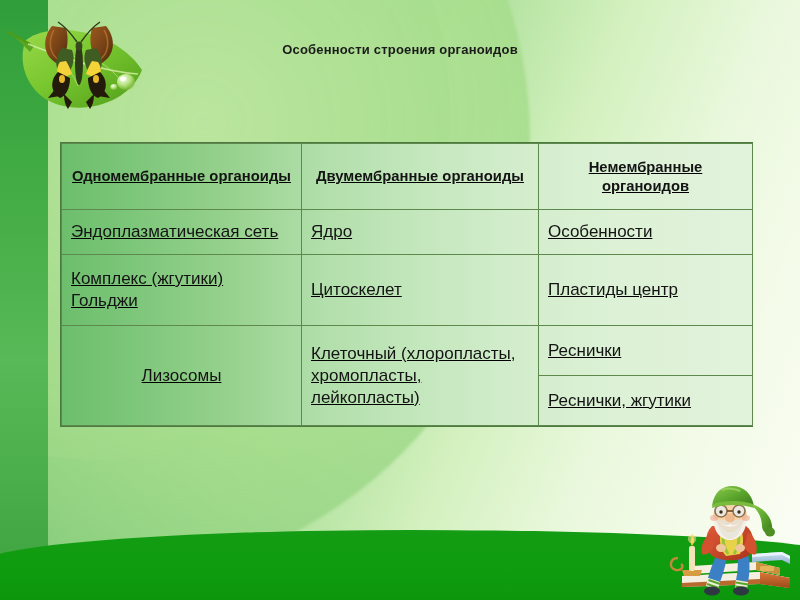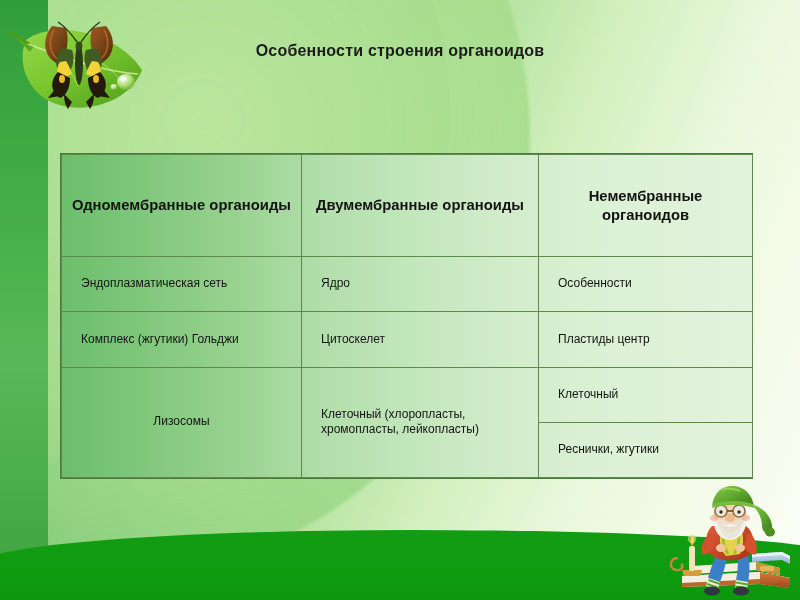--- a/index.html
+++ b/index.html
@@ -92,56 +92,57 @@
     border-radius: 50% 50% 0 0 / 34px 26px 0 0;
   }
 
   
   .title {
     position: absolute;
     left: 0;
     top: 42px;
     width: 800px;
     text-align: center;
-    font-size: 16px;
+    font-size: 13px;
     font-weight: bold;
     color: #1b1b1b;
     letter-spacing: 0.2px;
   }
 
   
   .table-wrap {
     position: absolute;
     left: 60px;
-    top: 153px;
+    top: 142px;
     width: 693px;
-    height: 326px;
+    height: 285px;
     border: 1px solid #4e7a41;
     background: linear-gradient(90deg,
       #6cbe6c 0%,
       #7cc679 10%,
       #96d18d 24%,
       #b2dfab 38%,
       #c4e7bd 52%,
       #d3edcc 66%,
       #dcf1d5 80%,
       #e2f3dc 100%);
+    text-decoration: underline;
   }
 
   table.organelles {
     width: 100%;
     height: 100%;
     border-collapse: collapse;
     table-layout: fixed;
   }
 
   table.organelles td {
     border: 1px solid #5d8a4c;
-    padding: 6px 19px;
-    font-size: 12px;
+    padding: 6px 9px;
+    font-size: 17px;
     color: #141414;
     vertical-align: middle;
     line-height: 1.30;
   }
 
   table.organelles td.hdr {
     font-weight: bold;
     text-align: center;
     font-size: 14.8px;
     line-height: 1.28;
@@ -357,21 +358,21 @@
           <td>Особенности</td>
         </tr>
         <tr>
           <td>Комплекс (жгутики) Гольджи</td>
           <td>Цитоскелет</td>
           <td>Пластиды центр</td>
         </tr>
         <tr>
           <td class="cell-lyso" rowspan="2">Лизосомы</td>
           <td class="cell-plastids" rowspan="2">Клеточный (хлоропласты, хромопласты, лейкопласты)</td>
-          <td>Клеточный</td>
+          <td>Реснички</td>
         </tr>
         <tr>
           <td>Реснички, жгутики</td>
         </tr>
       </tbody>
     </table>
   </div>
 
 </div>
 

